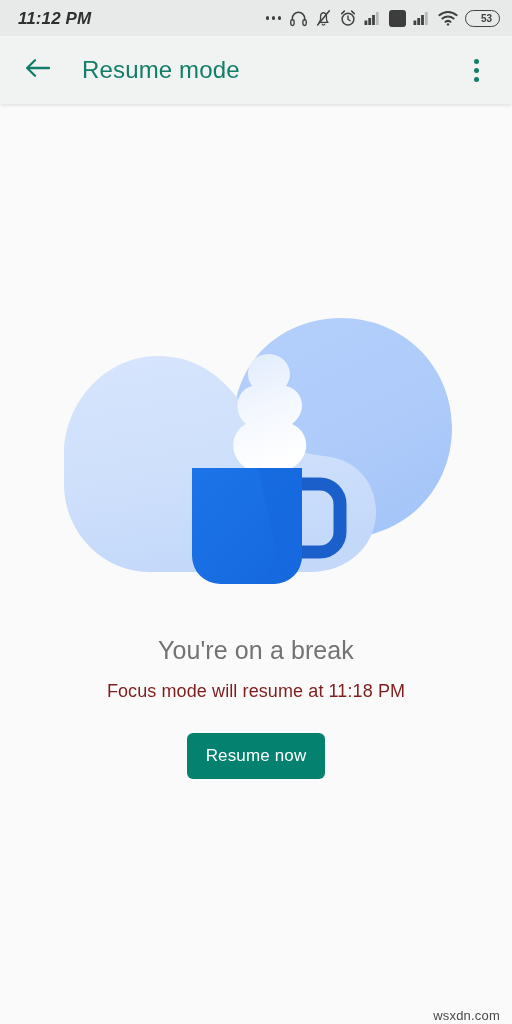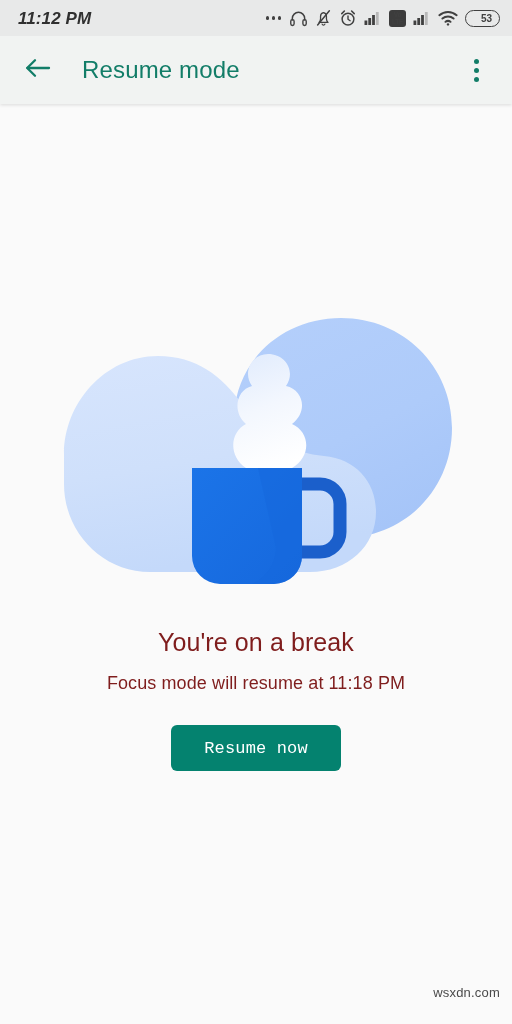--- a/index.html
+++ b/index.html
@@ -152,56 +152,56 @@
   }
   .illustration {
     margin-top: 202px;
     width: 420px;
     height: 290px;
     position: relative;
   }
   .illustration svg { display: block; }
 
   .headline {
-    margin-top: 32px;
+    margin-top: 40px;
     font-size: 25px;
-    color: #7f1d1d;
+    color: #737373;
     letter-spacing: 0.1px;
     text-align: center;
     font-weight: 400;
   }
   .subtext {
     margin-top: 16px;
     font-size: 18px;
     color: #7f1d1d;
     text-align: center;
     letter-spacing: 0.1px;
     font-weight: 400;
   }
   .resume-btn {
     margin-top: 31px;
-    width: 170px;
+    width: 138px;
     height: 46px;
     background: #04826F;
     color: #FFFFFF;
     border: none;
     border-radius: 6px;
     font-size: 17px;
-    font-family: Liberation Mono, monospace;
+    font-family: Liberation Sans, sans-serif;
     letter-spacing: 0.15px;
     cursor: pointer;
     display: flex;
     align-items: center;
     justify-content: center;
   }
 
   .watermark {
     position: absolute;
     right: 12px;
-    bottom: 24px;
+    bottom: 1px;
     font-size: 13px;
     color: #4A4A4A;
     font-family: "Liberation Sans", sans-serif;
     letter-spacing: 0.2px;
   }
 </style>
 </head>
 <body>
 
 <div class="status-bar">

